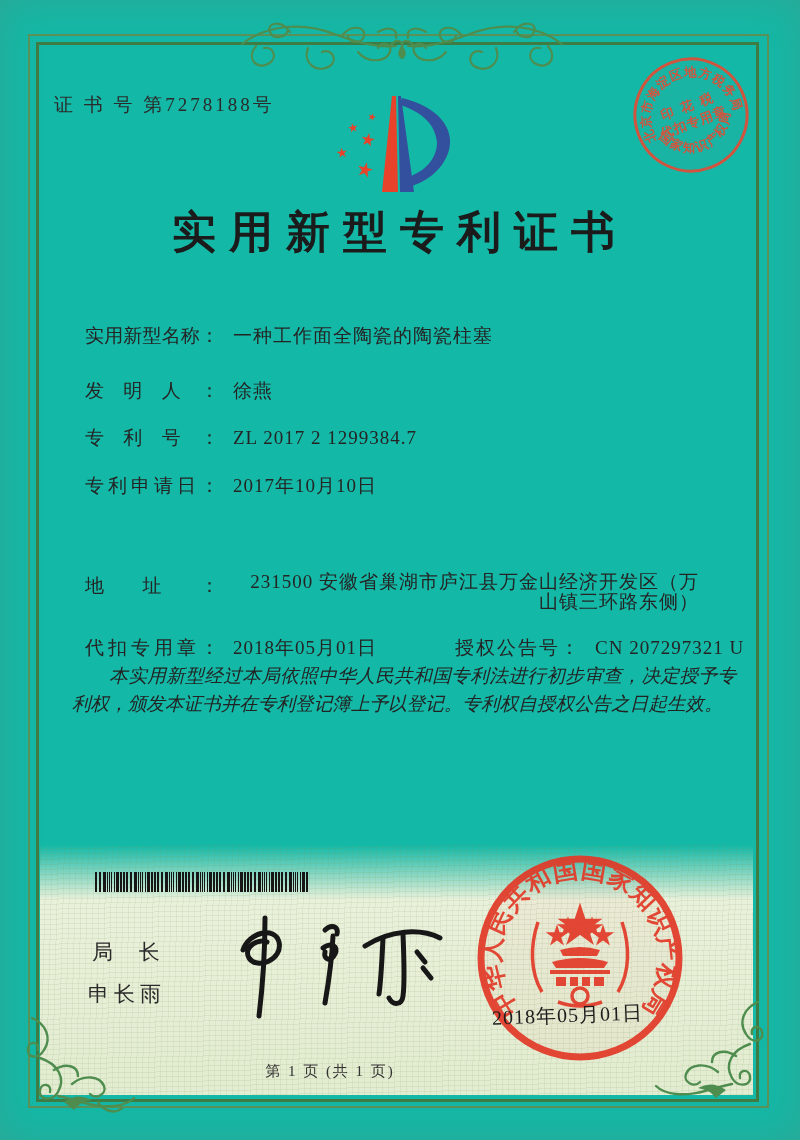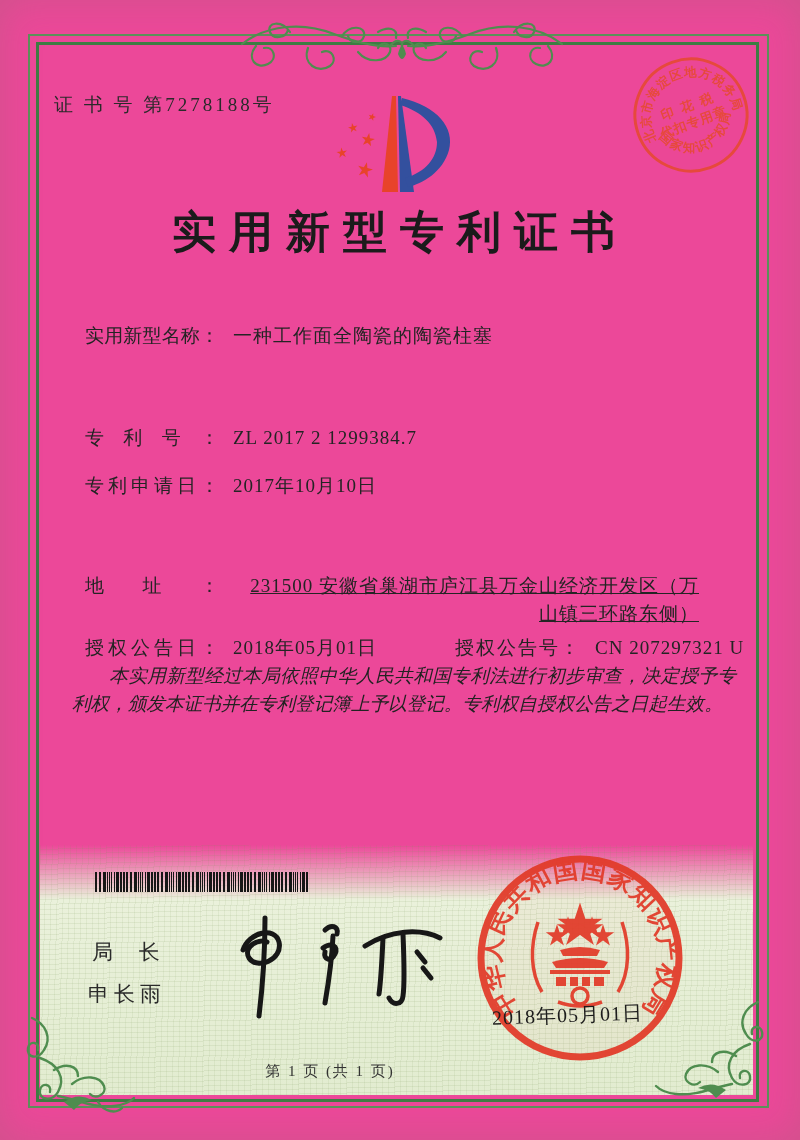--- a/index.html
+++ b/index.html
@@ -1,19 +1,19 @@
 <!DOCTYPE html>
 <html><head>
 <meta charset="utf-8">
 <style>
   html,body{margin:0;padding:0;}
   body{background:#d8d5cd; font-family:"Liberation Serif", serif;}
   .page{
     position:relative; width:800px; height:1140px; margin:0 auto;
-    background:#ec4899;
+    background:#14b8a6;
     box-shadow:inset 0 0 40px rgba(120,115,100,.25);
     overflow:hidden;
   }
   .abs{position:absolute;}
   
   .frame-outer{left:28px; top:34px; width:737px; height:1070px; border:2px solid #5a9159;}
   .frame-inner{left:36px; top:42px; width:717px; height:1054px; border:3px solid #3e7c43;}
   
   .green-panel{
     left:40px; top:845px; width:713px; height:250px;
@@ -26,21 +26,21 @@
   .title{
     left:0; top:203px; width:800px; text-align:center;
     font-size:44px; font-weight:bold; letter-spacing:13px; color:#1b1b1b;
   }
   .field-row{left:85px; width:660px; font-size:19px; color:#242424; line-height:27px;}
   .flabel{
     display:inline-block; width:134px; vertical-align:top;
     text-align:justify; text-align-last:justify;
   }
   .fvalue{display:inline-block; margin-left:14px; vertical-align:top; letter-spacing:1px;text-align:right;}
-  .fvalue-wrap{width:466px; line-height:28px;text-decoration:underline;}
+  .fvalue-wrap{width:466px; line-height:20px;}
   .grant-no-pair{position:absolute; left:370px; top:0; white-space:nowrap;}
   .grant-no-pair .plain-label{letter-spacing:2px;}
   .body-text{
     left:72px; top:662px; width:664px;
     font-size:18.6px; line-height:27.5px; color:#222;
     font-style:italic; text-align:justify;
   }
   .body-text p{margin:0; text-indent:2em;}
   .signer-title{left:92px; top:938px; font-size:21px; letter-spacing:10px; color:#2a2a2a; font-family:Liberation Sans, sans-serif;}
   .signer-name{left:88px; top:980px; font-size:21px; letter-spacing:5px; color:#2a2a2a; font-family:"Liberation Sans",sans-serif;}
@@ -121,31 +121,34 @@
     <use href="#star" transform="translate(36,50) scale(7) rotate(10)" fill="#e8432a"></use>
     <use href="#star" transform="translate(10,63) scale(5.5) rotate(-8)" fill="#e8432a"></use>
     <use href="#star" transform="translate(33,80) scale(8) rotate(14)" fill="#e8432a"></use>
   </svg>
 
   <div class="abs title">实用新型专利证书</div>
 
   <div class="abs field-row" style="top:322px">
     <span class="flabel">实用新型名称：</span><span class="fvalue">一种工作面全陶瓷的陶瓷柱塞</span>
   </div>
+  <div class="abs field-row" style="top:377px">
+    <span class="flabel">发明人：</span><span class="fvalue">徐燕</span>
+  </div>
   <div class="abs field-row" style="top:424px">
     <span class="flabel">专利号：</span><span class="fvalue">ZL 2017 2 1299384.7</span>
   </div>
   <div class="abs field-row" style="top:472px">
     <span class="flabel">专利申请日：</span><span class="fvalue">2017年10月10日</span>
   </div>
   <div class="abs field-row" style="top:572px">
     <span class="flabel">地址：</span><span class="fvalue fvalue-wrap">231500 安徽省巢湖市庐江县万金山经济开发区（万山镇三环路东侧）</span>
   </div>
   <div class="abs field-row" style="top:634px">
-    <span class="flabel">授权公告日：</span><span class="fvalue">2018年05月01日</span>
+    <span class="flabel">代扣专用章：</span><span class="fvalue">2018年05月01日</span>
     <span class="grant-no-pair">
       <span class="plain-label">授权公告号：</span><span class="fvalue">CN 207297321 U</span>
     </span>
   </div>
 
   <div class="abs body-text">
     <p>本实用新型经过本局依照中华人民共和国专利法进行初步审查，决定授予专利权，颁发本证书并在专利登记簿上予以登记。专利权自授权公告之日起生效。</p>
   </div>
 
   <svg class="abs barcode-svg" width="220" height="22" viewBox="0 0 220 22">

